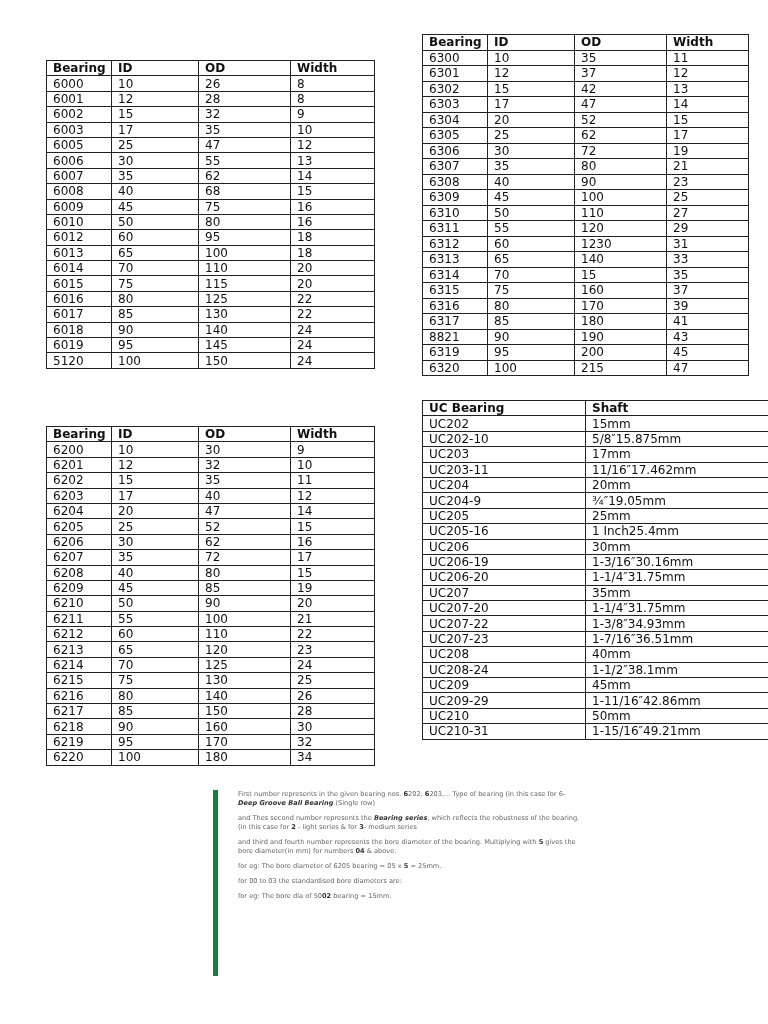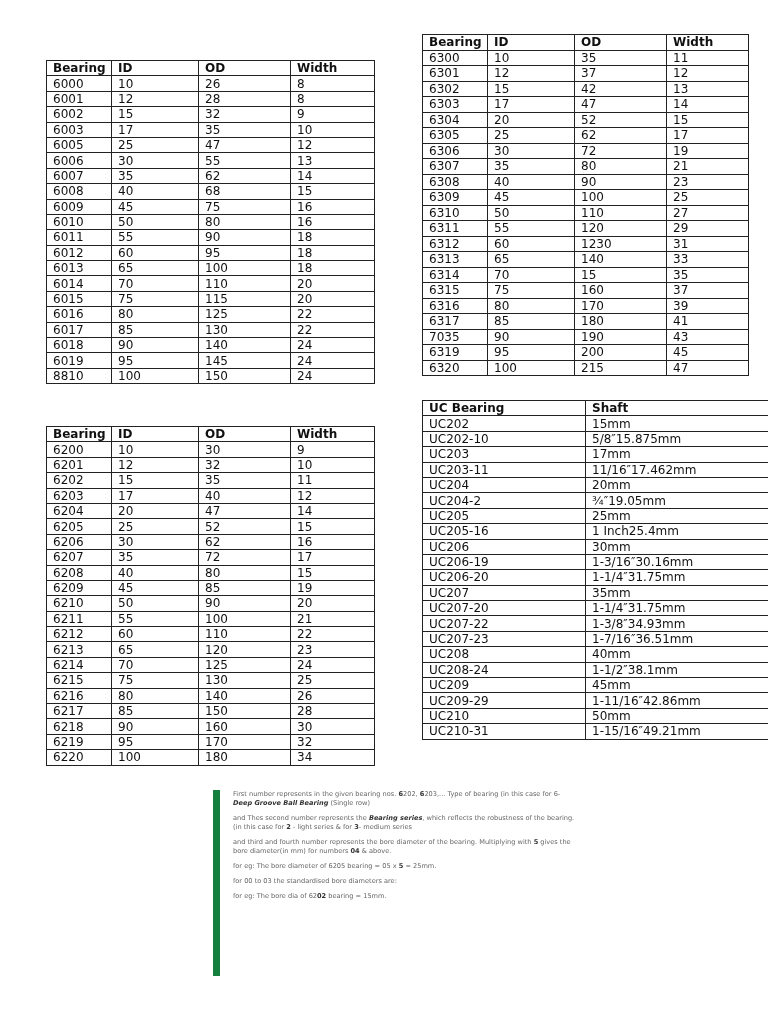--- a/index.html
+++ b/index.html
@@ -13,21 +13,21 @@
   #t62 { left: 46px; top: 426px; width: 329px; }
   #t63 { left: 422px; top: 34px; width: 327px; }
   #tuc { left: 422px; top: 400px; width: 374px; }
   #t60 td, #t60 th, #t62 td, #t62 th { height: 14.4px; }
   #t63 td, #t63 th { height: 14.5px; }
   #tuc td, #tuc th { height: 14.4px; }
   .c1 { width: 58px; } .c2 { width: 80px; } .c3 { width: 85px; }
   .uc1 { width: 156px; }
   .shaft { display: flex; justify-content: flex-start; padding-right: 12px; }
   #notes { position: absolute; left: 213px; top: 790px; width: 345px; height: 186px;
-           border-left: 7px solid #15803d; padding-left: 13px; font-size: 6.6px;
+           border-left: 5px solid #15803d; padding-left: 20px; font-size: 6.6px;
            color: #666; line-height: 9px; }
   #notes p { margin: 0 0 6px 0; }
   #notes b { color: #333; }
   #notes .bi { font-weight: bold; font-style: italic; color: #333; }
   #notes .list { margin: 0 0 6px 0; }
 </style>
 </head>
 <body>
 
 <table id="t60">
@@ -94,26 +94,20 @@
         <td>75</td>
         <td>16</td>
       </tr>
       <tr>
         <td>6010</td>
         <td>50</td>
         <td>80</td>
         <td>16</td>
       </tr>
       <tr>
-        <td>6011</td>
-        <td>55</td>
-        <td>90</td>
-        <td>18</td>
-      </tr>
-      <tr>
         <td>6012</td>
         <td>60</td>
         <td>95</td>
         <td>18</td>
       </tr>
       <tr>
         <td>6013</td>
         <td>65</td>
         <td>100</td>
         <td>18</td>
@@ -148,21 +142,21 @@
         <td>140</td>
         <td>24</td>
       </tr>
       <tr>
         <td>6019</td>
         <td>95</td>
         <td>145</td>
         <td>24</td>
       </tr>
       <tr>
-        <td>8810</td>
+        <td>5120</td>
         <td>100</td>
         <td>150</td>
         <td>24</td>
       </tr>
     </tbody>
 </table>
 
 <table id="t62">
   <thead>
       <tr>
@@ -414,21 +408,21 @@
         <td>170</td>
         <td>39</td>
       </tr>
       <tr>
         <td>6317</td>
         <td>85</td>
         <td>180</td>
         <td>41</td>
       </tr>
       <tr>
-        <td>7035</td>
+        <td>8821</td>
         <td>90</td>
         <td>190</td>
         <td>43</td>
       </tr>
       <tr>
         <td>6319</td>
         <td>95</td>
         <td>200</td>
         <td>45</td>
       </tr>
@@ -488,21 +482,21 @@
       <tr>
         <td>UC204</td>
         <td>
           <div class="shaft">
             <span>20mm</span>
             <span></span>
           </div>
         </td>
       </tr>
       <tr>
-        <td>UC204-2</td>
+        <td>UC204-9</td>
         <td>
           <div class="shaft">
             <span>¾″</span>
             <span>19.05mm</span>
           </div>
         </td>
       </tr>
       <tr>
         <td>UC205</td>
         <td>
@@ -640,14 +634,14 @@
       </tr>
     </tbody>
 </table>
 
 <div id="notes">
   <p><span>First number represents in the given bearing nos. </span><b>6</b><span>202, </span><b>6</b><span>203,... Type of bearing (in this case for 6- </span><span class="bi">Deep Groove Ball Bearing</span><span> (Single row)</span></p>
   <p><span>and Thes second number represents the </span><span class="bi">Bearing series</span><span>, which reflects the robustness of the bearing.(in this case for </span><b>2</b><span> - light series &amp; for </span><b>3</b><span>- medium series</span></p>
   <p><span>and third and fourth number represents the bore diameter of the bearing. Multiplying with </span><b>5</b><span> gives the bore diameter(in mm) for numbers </span><b>04</b><span> &amp; above.</span></p>
   <p><span>for eg: The bore diameter of 6205 bearing = 05 x </span><b>5</b><span> = 25mm.</span></p>
   <p>for 00 to 03 the standardised bore diameters are:</p>
-  <p><span>for eg: The bore dia of 62</span><b>02</b><span> bearing = 15mm.</span></p>
+  <p><span>for eg: The bore dia of 50</span><b>02</b><span> bearing = 15mm.</span></p>
 </div>
 
 </body></html>

